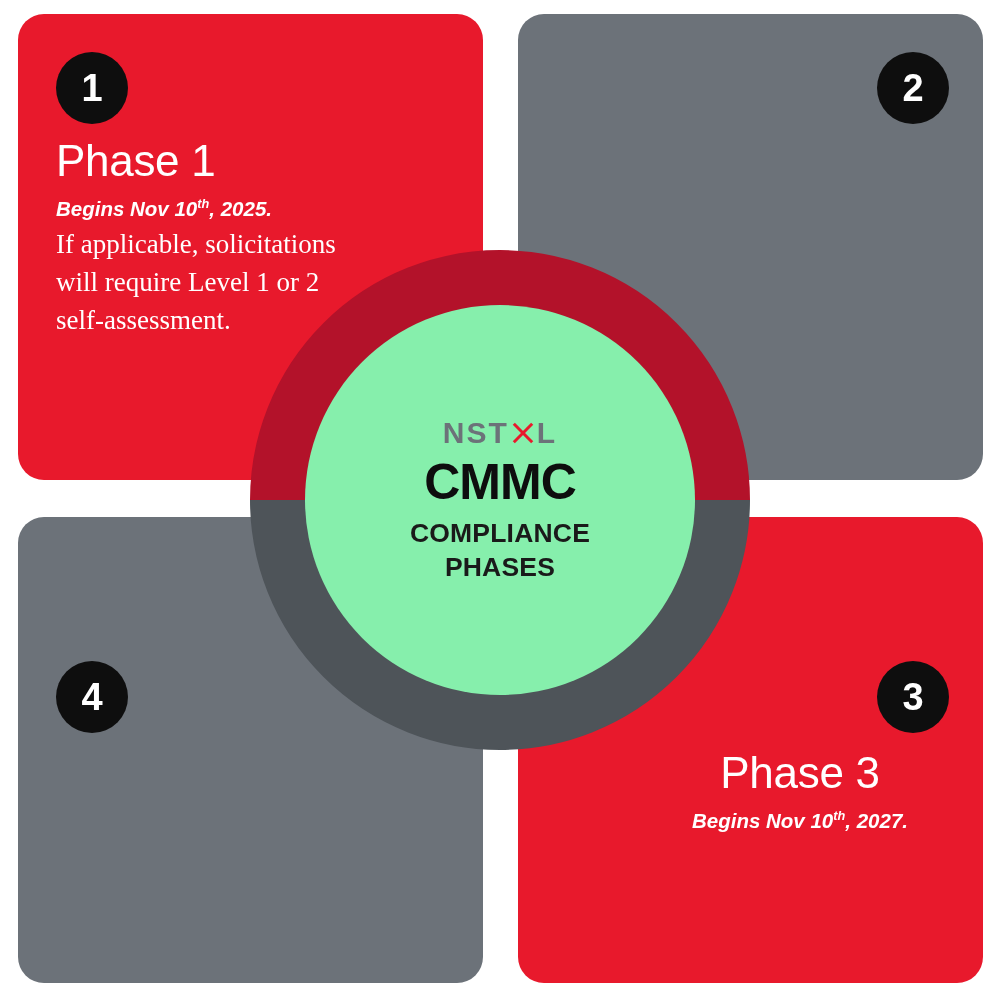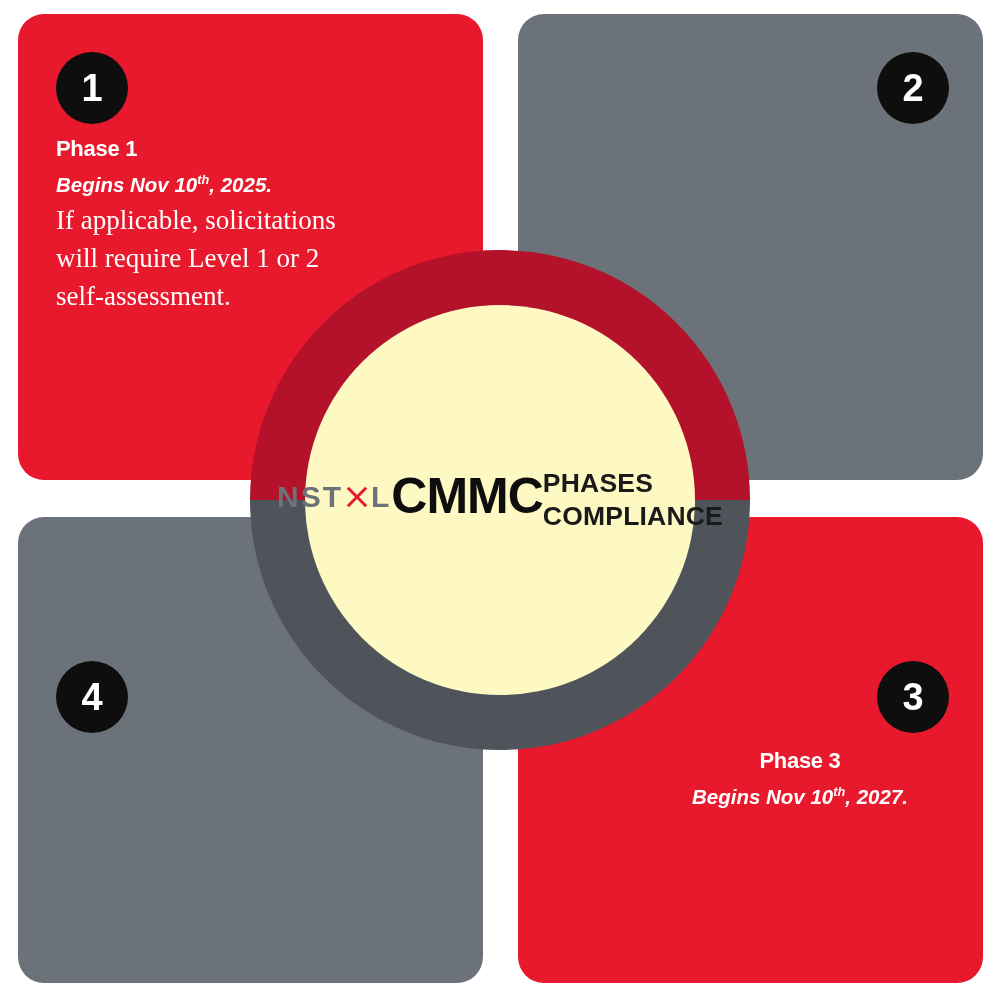--- a/index.html
+++ b/index.html
@@ -71,22 +71,22 @@
   .badge-3 { left: 877px; top: 661px; }
   .badge-4 { left: 56px;  top: 661px; }
 
   
   .block {
     position: absolute;
     color: #ffffff;
   }
   .block h2 {
     margin: 0 0 10px 0;
-    font-size: 22px;
-    font-weight: bold;
+    font-size: 44px;
+    font-weight: normal;
     letter-spacing: -0.3px;
   }
   .block .begins {
     margin: 0 0 2px 0;
     font-size: 20.5px;
     font-weight: bold;
     line-height: 1.3;
     font-style: italic;
   }
   .block .body {
@@ -133,26 +133,26 @@
   }
   .ring-wrap svg { display: block; }
 
   .hub {
     position: absolute;
     left: 305px;
     top: 305px;
     width: 390px;
     height: 390px;
     border-radius: 50%;
-    background: #fef9c3;
+    background: #86efac;
     display: flex;
-    flex-direction: row;
+    flex-direction: column;
     align-items: center;
     justify-content: center;
-    text-align: left;
+    text-align: center;
   }
   .logo {
     font-size: 30px;
     font-weight: bold;
     letter-spacing: 2px;
     color: #6c7279;
     margin-bottom: 6px;
     display: flex;
     align-items: center;
     justify-content: center;
@@ -255,18 +255,18 @@
     <div class="logo">
       <span>NST</span>
       <span class="x-mark">
           <span></span>
           <span></span>
         </span>
       <span>L</span>
     </div>
     <div class="hub-title">CMMC</div>
     <div class="hub-sub">
+      <div>COMPLIANCE</div>
       <div>PHASES</div>
-      <div>COMPLIANCE</div>
     </div>
   </div>
 
 </div>
 
 </body></html>

